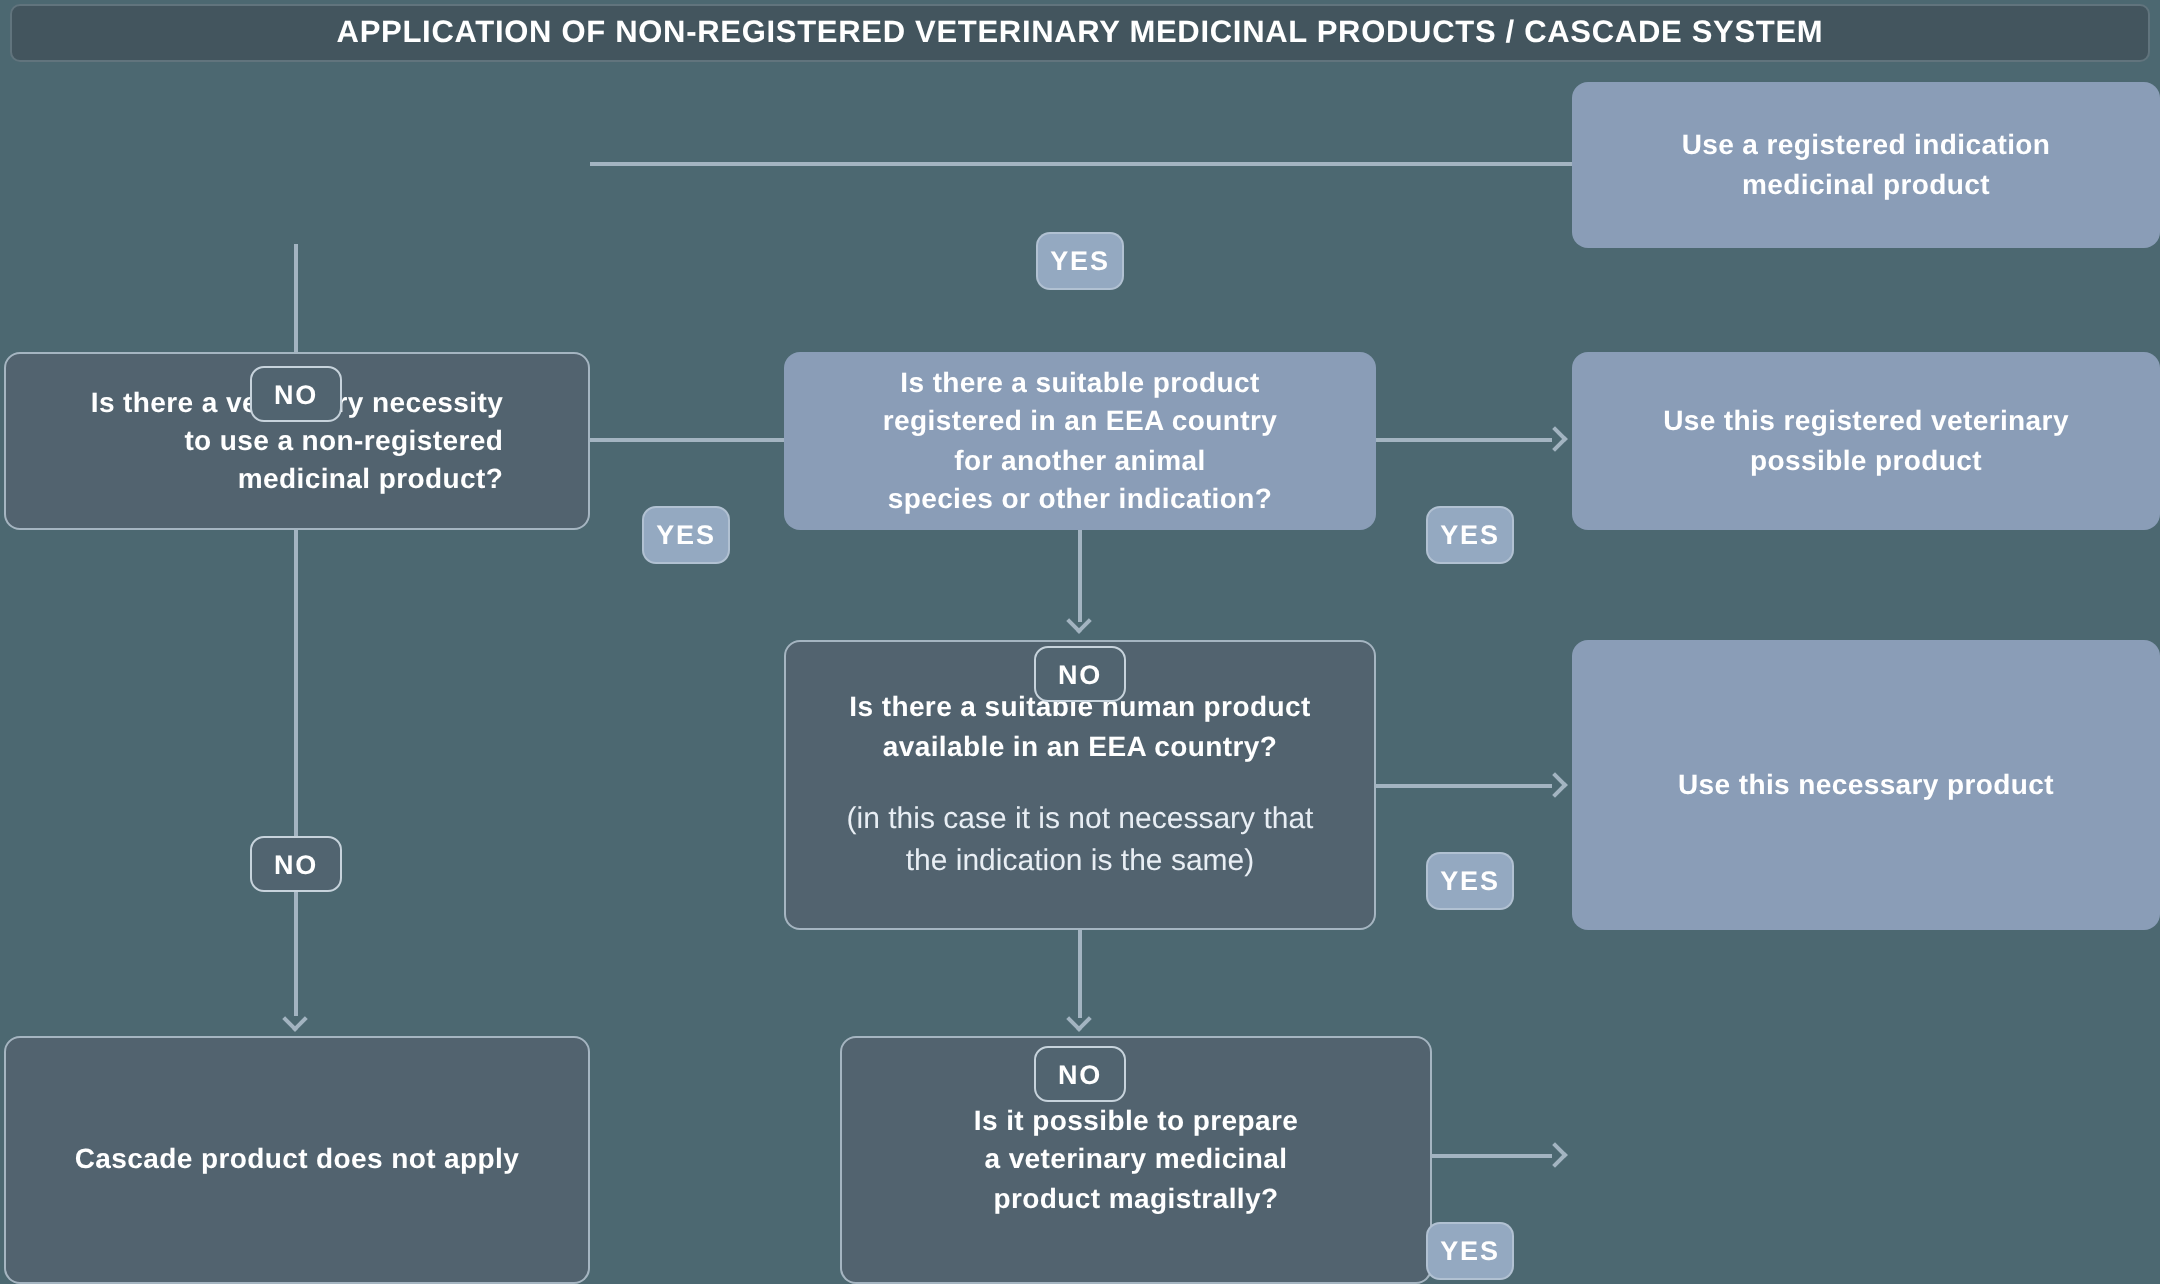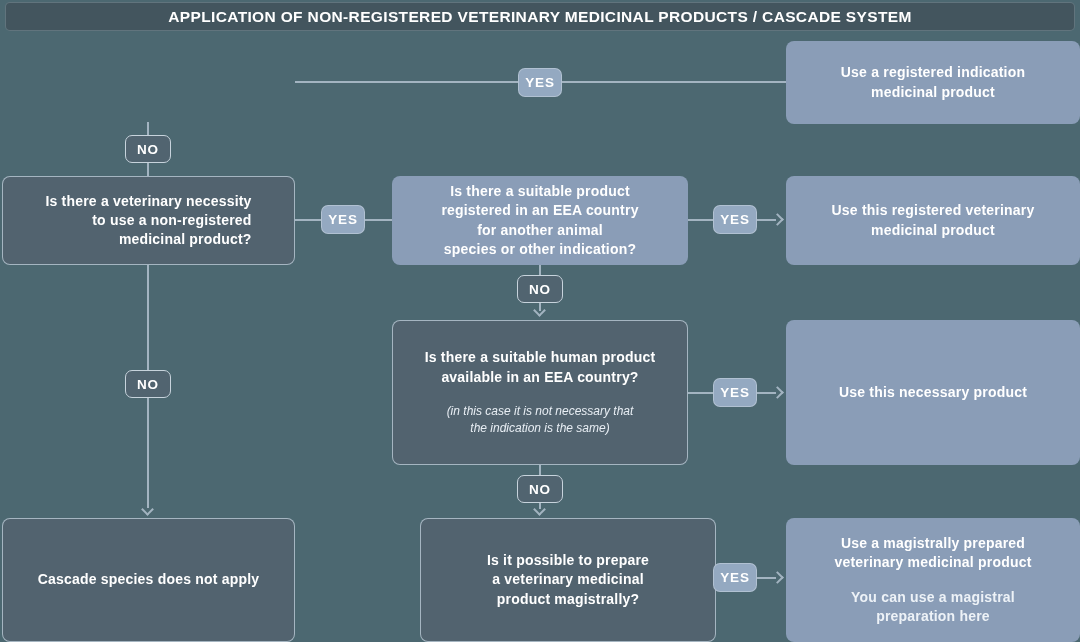--- a/index.html
+++ b/index.html
@@ -25,28 +25,28 @@
     position:absolute;border-radius:8px;box-sizing:border-box;
     display:flex;flex-direction:column;align-items:center;justify-content:center;
     text-align:center;padding:8px 14px;color:var(--text,#fff);
   }
   .node.light{background:var(--light-box,#8A9DB7);}
   .node.dark{background:var(--dark-box,#52636F);border:1px solid rgba(193,208,220,.75);}
   .node-text{
     white-space:pre-line;font-weight:bold;font-size:14px;line-height:1.38;letter-spacing:.2px;
   }
   .node-note{
-    white-space:pre-line;font-style:italic;font-weight:normal;font-size:12px;
+    white-space:pre-line;font-weight:normal;font-size:15px;
     line-height:1.4;color:#E8EEF4;margin-top:16px;
   }
   .node-text.second{margin-top:15px;color:#EDF2F7;}
   .tag{
     position:absolute;display:flex;align-items:center;justify-content:center;
     font-weight:bold;color:var(--text,#fff);border-radius:7px;box-sizing:border-box;
-    font-size:13.5px;letter-spacing:.9px;
+    font-size:13.5px;letter-spacing:.9px;margin-top:48px;
   }
   .tag.yes{
     width:44px;height:29px;background:var(--yes-label,#94A9C1);
     border:1px solid rgba(255,255,255,.28);
   }
   .tag.no{
     width:46px;height:28px;background:var(--no-fill,#516470);
     border:1.5px solid var(--no-border,#C7D3DC);
   }
   .line{position:absolute;background:var(--connector,#A3B4C1);}
@@ -93,46 +93,40 @@
 medicinal product?</div>
   </div>
   <div class="node light" style="left:392px;top:176px;width:296px;height:89px;">
     <div class="node-text">Is there a suitable product
 registered in an EEA country
 for another animal
 species or other indication?</div>
   </div>
   <div class="node light" style="left:786px;top:176px;width:294px;height:89px;">
     <div class="node-text">Use this registered veterinary
-medicinal product</div>
+possible product</div>
   </div>
 
   <div class="node dark" style="left:392px;top:320px;width:296px;height:145px;">
     <div class="node-text">Is there a suitable human product
 available in an EEA country?</div>
     <div class="node-note">(in this case it is not necessary that
 the indication is the same)</div>
   </div>
   <div class="node light" style="left:786px;top:320px;width:294px;height:145px;">
     <div class="node-text">Use this necessary product</div>
   </div>
 
   <div class="node dark" style="left:2px;top:518px;width:293px;height:124px;">
-    <div class="node-text">Cascade species does not apply</div>
+    <div class="node-text">Cascade product does not apply</div>
   </div>
   <div class="node dark" style="left:392px;top:518px;width:296px;height:124px;margin-left:28px;">
     <div class="node-text">Is it possible to prepare
 a veterinary medicinal
 product magistrally?</div>
-  </div>
-  <div class="node light" style="left:786px;top:518px;width:294px;height:124px;">
-    <div class="node-text">Use a magistrally prepared
-veterinary medicinal product</div>
-    <div class="node-text second">You can use a magistral
-preparation here</div>
   </div>
 
   <div class="tag yes" style="left:518px;top:68px;">YES</div>
   <div class="tag yes" style="left:321px;top:205px;">YES</div>
   <div class="tag yes" style="left:713px;top:205px;">YES</div>
   <div class="tag yes" style="left:713px;top:378px;">YES</div>
   <div class="tag yes" style="left:713px;top:563px;">YES</div>
 
   <div class="tag no" style="left:125px;top:135px;">NO</div>
   <div class="tag no" style="left:125px;top:370px;">NO</div>

